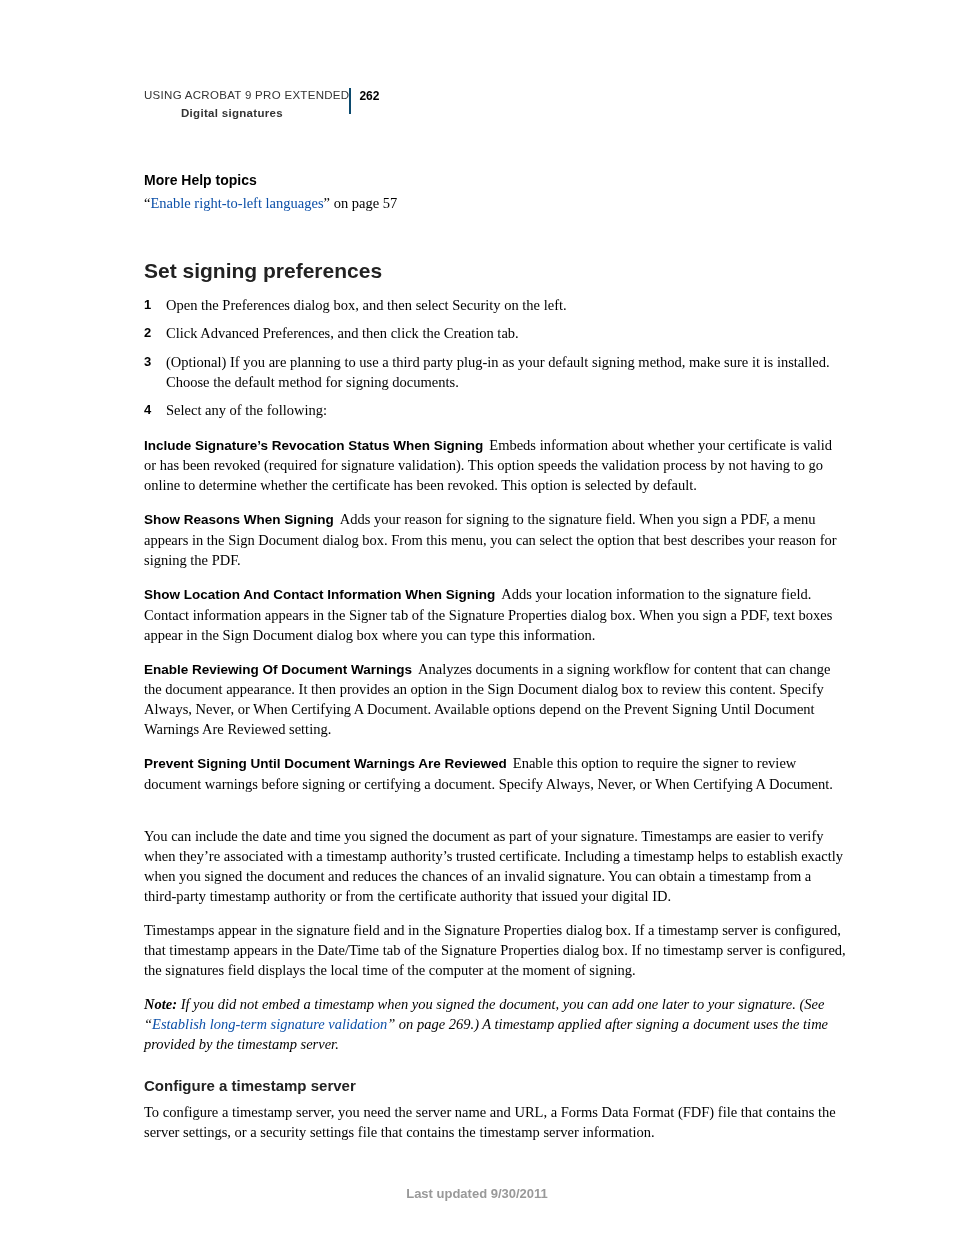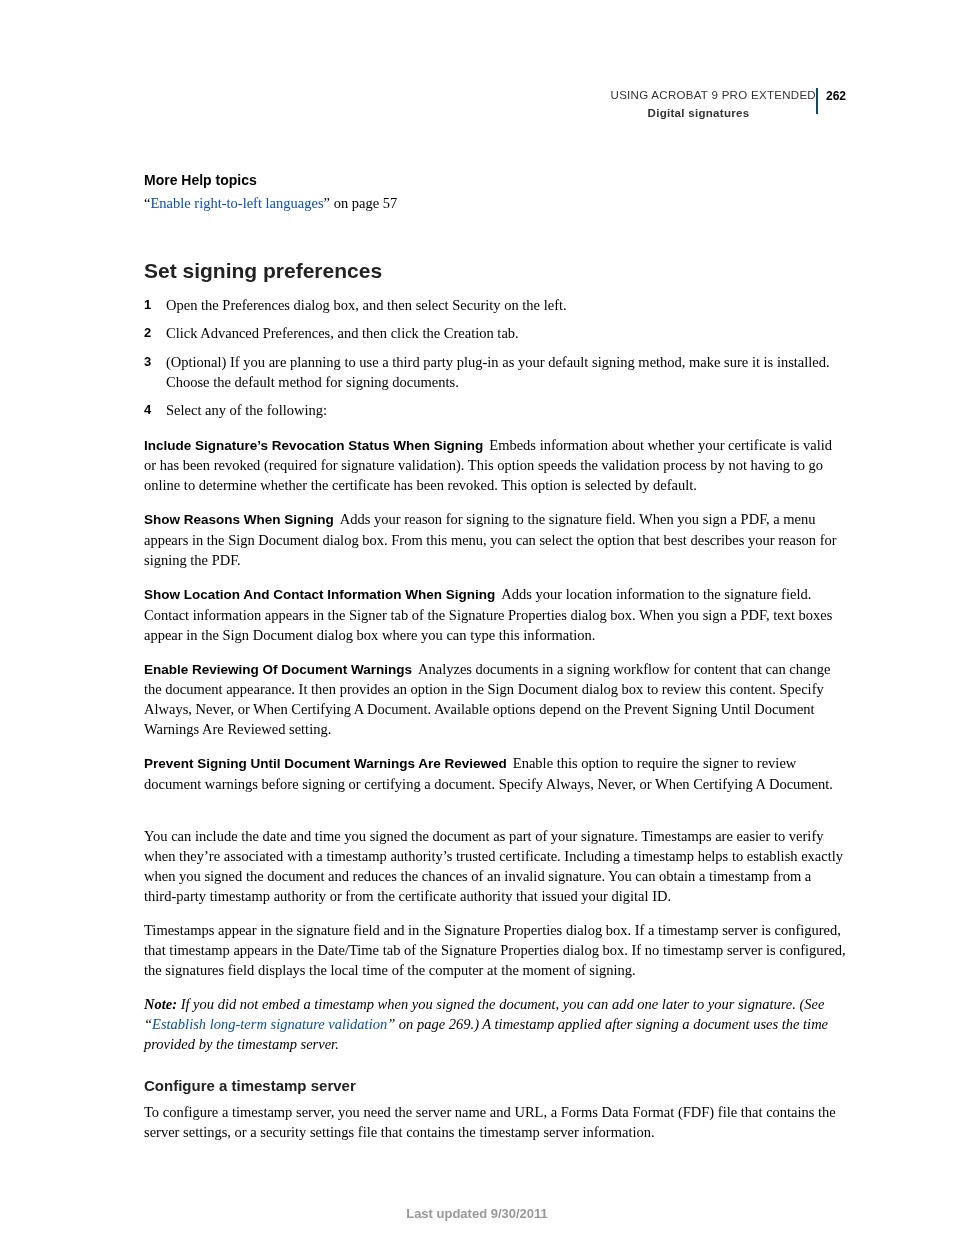--- a/index.html
+++ b/index.html
@@ -11,21 +11,21 @@
     background: #fff;
     width: 954px;
     height: 1235px;
     position: relative;
   }
   .page {
     padding: 88px 108px 0 144px;
   }
   .header-row {
     display: flex;
-    justify-content: flex-end;
+    justify-content: flex-start;
     align-items: flex-start;
     margin-bottom: 50px;
   }
   .header-left {
     font-family: "Myriad Pro", "Helvetica Neue", Arial, sans-serif;
     font-size: 11.5px;
     letter-spacing: 0.3px;
     color: #333;
   }
   .header-title {
@@ -116,21 +116,21 @@
   .note {
     font-style: italic;
     font-size: 14.5px;
     line-height: 1.38;
     margin-bottom: 14px;
   }
   .note .link { font-style: italic; }
   .note-label { font-weight: bold; font-style: italic; }
   .footer {
     position: absolute;
-    bottom: 12px;
+    bottom: 32px;
     left: 0;
     width: 100%;
     text-align: center;
     font-family: "Myriad Pro", "Helvetica Neue", Arial, sans-serif;
     font-weight: bold;
     font-size: 13px;
     color: #999;
   }
   .section2 { margin-top: 32px; }
 </style>

